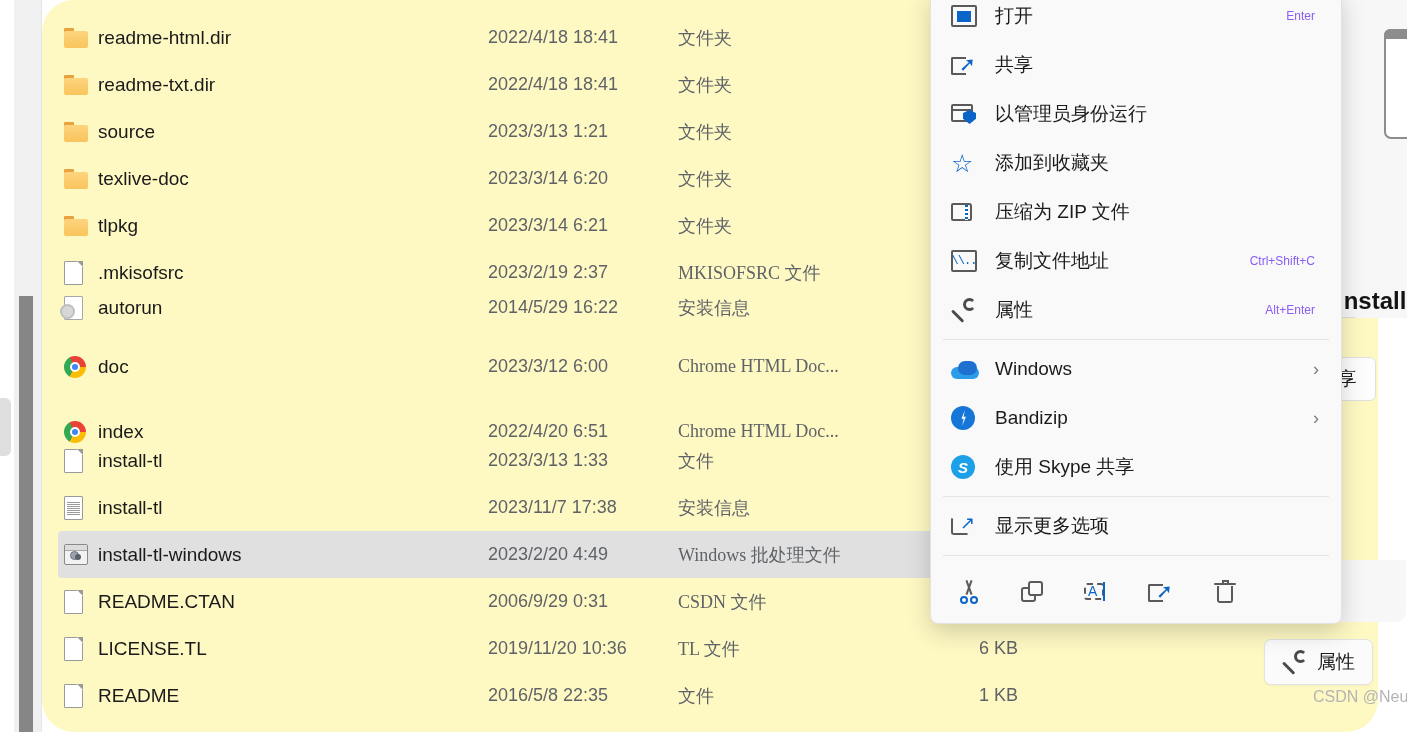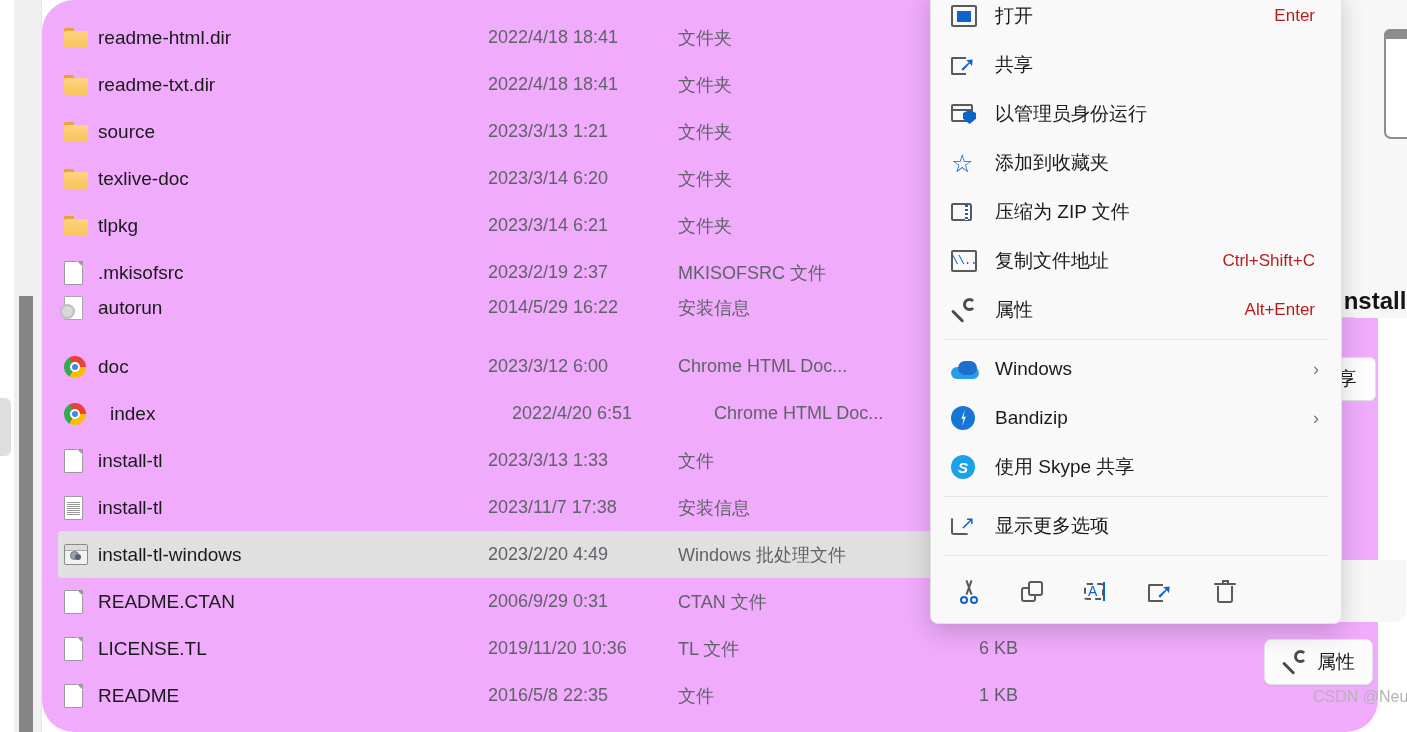--- a/index.html
+++ b/index.html
@@ -28,21 +28,21 @@
     background:#868686;border-radius:0;
   }
   .edge-tab{
     position:absolute;left:0;top:398px;width:11px;height:58px;
     background:#dedede;border-radius:0 6px 6px 0;
   }
 
   
   .filelist{
     position:absolute;left:42px;top:0;width:1336px;height:732px;
-    background:#f0abfc;
+    background:#fef9c3;
     border-radius:32px;
   }
   .row{
     position:absolute;left:16px;width:1349px;height:47px;
     display:flex;align-items:center;
   }
   .row.selected{
     background:#e0e0e0;border-radius:4px;
     left:16px;width:1190px;
   }
@@ -54,21 +54,21 @@
     width:390px;min-width:390px;
     font-size:19px;color:#1a1a1a;
     white-space:nowrap;overflow:hidden;
   }
   .cell-date{
     width:190px;min-width:190px;
     font-size:18px;color:#5f6368;white-space:nowrap;
   }
   .cell-type{
     width:230px;min-width:230px;
-    font-size:18px;color:#5f6368;white-space:nowrap;overflow:hidden;
+    font-size:18px;color:#5f6368;white-space:nowrap;overflow:hidden;font-family:Liberation Serif, serif;
   }
   .cell-size{
     width:110px;min-width:110px;text-align:right;
     font-size:18px;color:#5f6368;white-space:nowrap;
   }
   .folder-ic{width:24px;height:20px;position:relative;}
   .folder-ic .tab{
     position:absolute;left:0;top:0;width:10px;height:4px;
     background:#e8a33d;border-radius:1px 1px 0 0;
   }
@@ -148,21 +148,21 @@
     padding:0 16px;margin:1px 4px;border-radius:5px;
     cursor:default;
   }
   .ctxitem .cicon{
     width:44px;min-width:44px;display:flex;align-items:center;
   }
   .ctxitem .clabel{
     flex:1;font-size:19px;color:#1b1b1b;white-space:nowrap;
   }
   .ctxitem .caccel{
-    font-size:17px;color:#b91c1c;white-space:nowrap;padding-right:6px;
+    font-size:12px;color:#8b5cf6;white-space:nowrap;padding-right:6px;
   }
   .ctxitem .cchev{
     font-size:18px;color:#7a7a7a;padding-right:2px;
   }
   .ctxsep{
     height:1px;background:#e4e4e4;margin:5px 12px;
   }
   .ctxtools{
     display:flex;align-items:center;height:62px;padding:0 6px;
   }
@@ -356,21 +356,21 @@
     </div>
     <div class="row" style="top: 343px;">
       <div class="cell-icon">
         <span class="chrome-ic"></span>
       </div>
       <div class="cell-name">doc</div>
       <div class="cell-date">2023/3/12 6:00</div>
       <div class="cell-type">Chrome HTML Doc...</div>
       <div class="cell-size"></div>
     </div>
-    <div class="row" style="top: 390px; gap: 12px;">
+    <div class="row" style="top: 408px;">
       <div class="cell-icon">
         <span class="chrome-ic"></span>
       </div>
       <div class="cell-name">index</div>
       <div class="cell-date">2022/4/20 6:51</div>
       <div class="cell-type">Chrome HTML Doc...</div>
       <div class="cell-size"></div>
     </div>
     <div class="row" style="top: 437px;">
       <div class="cell-icon">
@@ -404,21 +404,21 @@
       <div class="cell-date">2023/2/20 4:49</div>
       <div class="cell-type">Windows 批处理文件</div>
       <div class="cell-size"></div>
     </div>
     <div class="row" style="top: 578px;">
       <div class="cell-icon">
         <span class="doc-ic"></span>
       </div>
       <div class="cell-name">README.CTAN</div>
       <div class="cell-date">2006/9/29 0:31</div>
-      <div class="cell-type">CTAN 文件</div>
+      <div class="cell-type">CSDN 文件</div>
       <div class="cell-size"></div>
     </div>
     <div class="row" style="top: 625px;">
       <div class="cell-icon">
         <span class="doc-ic"></span>
       </div>
       <div class="cell-name">LICENSE.TL</div>
       <div class="cell-date">2019/11/20 10:36</div>
       <div class="cell-type">TL 文件</div>
       <div class="cell-size">6 KB</div>

